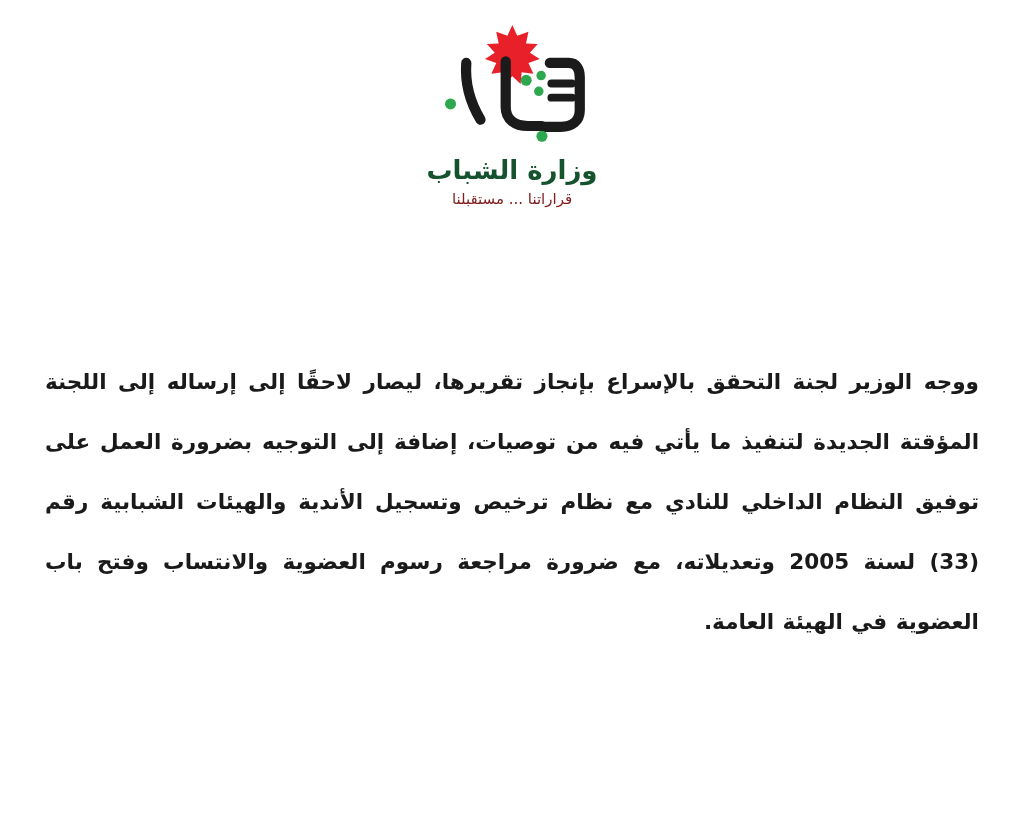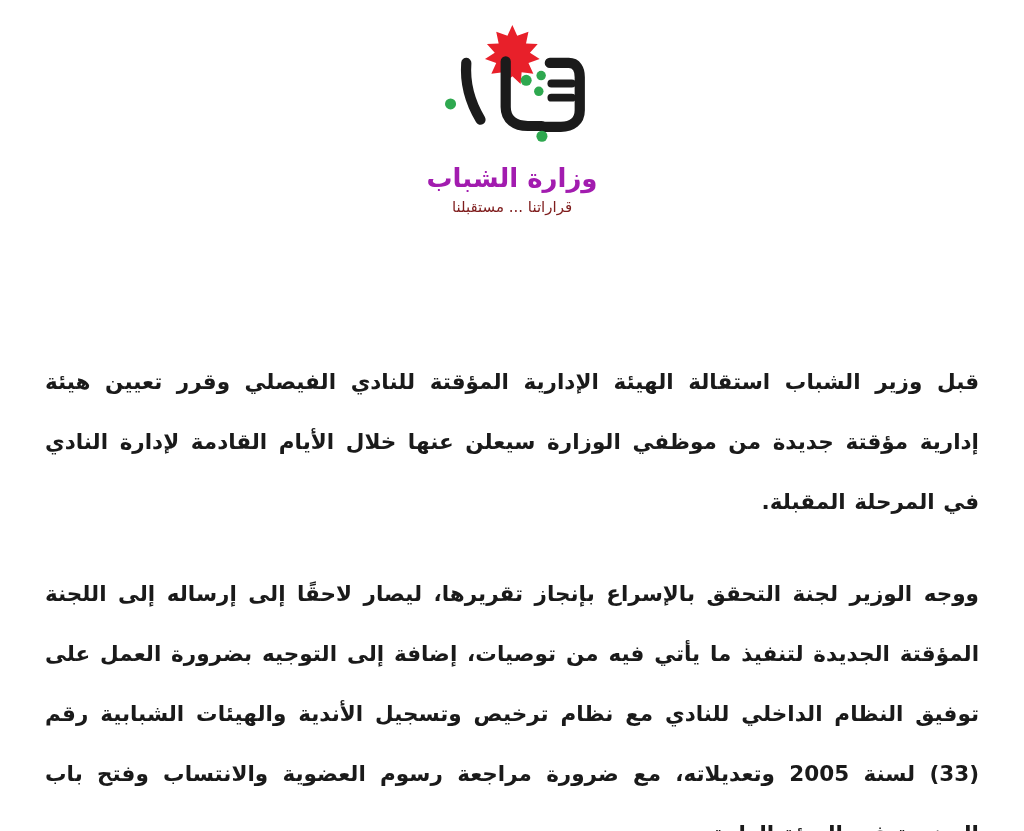--- a/index.html
+++ b/index.html
@@ -25,25 +25,25 @@
     display: flex;
     flex-direction: column;
     align-items: center;
   }
   .logo-mark {
     width: 160px;
     height: 130px;
     display: block;
   }
   .logo-wordmark {
-    margin-top: 12px;
+    margin-top: 4px;
     font-family: "DejaVu Sans", "Liberation Sans", sans-serif;
     font-weight: 700;
     font-size: 26px;
-    color: #a21caf;
+    color: #14532d;
     letter-spacing: 1px;
     line-height: 1.1;
     text-align: center;
     direction: rtl;
   }
   .logo-tagline {
     margin-top: 5px;
     font-family: "DejaVu Sans", "Liberation Sans", sans-serif;
     font-weight: 400;
     font-size: 15px;
@@ -104,17 +104,16 @@
       <circle cx="22" cy="104" r="7" fill="#2ea84f"></circle>
       <circle cx="138" cy="145" r="7" fill="#2ea84f"></circle>
     </svg>
 
     <div class="logo-wordmark">وزارة الشباب</div>
 
     <div class="logo-tagline">قراراتنا ... مستقبلنا</div>
   </div>
 
   <div class="article">
-    <p class="para">قبل وزير الشباب استقالة الهيئة الإدارية المؤقتة للنادي الفيصلي وقرر تعيين هيئة إدارية مؤقتة جديدة من موظفي الوزارة سيعلن عنها خلال الأيام القادمة لإدارة النادي في المرحلة المقبلة.</p>
     <p class="para">ووجه الوزير لجنة التحقق بالإسراع بإنجاز تقريرها، ليصار لاحقًا إلى إرساله إلى اللجنة المؤقتة الجديدة لتنفيذ ما يأتي فيه من توصيات، إضافة إلى التوجيه بضرورة العمل على توفيق النظام الداخلي للنادي مع نظام ترخيص وتسجيل الأندية والهيئات الشبابية رقم (33) لسنة 2005 وتعديلاته، مع ضرورة مراجعة رسوم العضوية والانتساب وفتح باب العضوية في الهيئة العامة.</p>
   </div>
 
 </div>
 
 </body></html>

